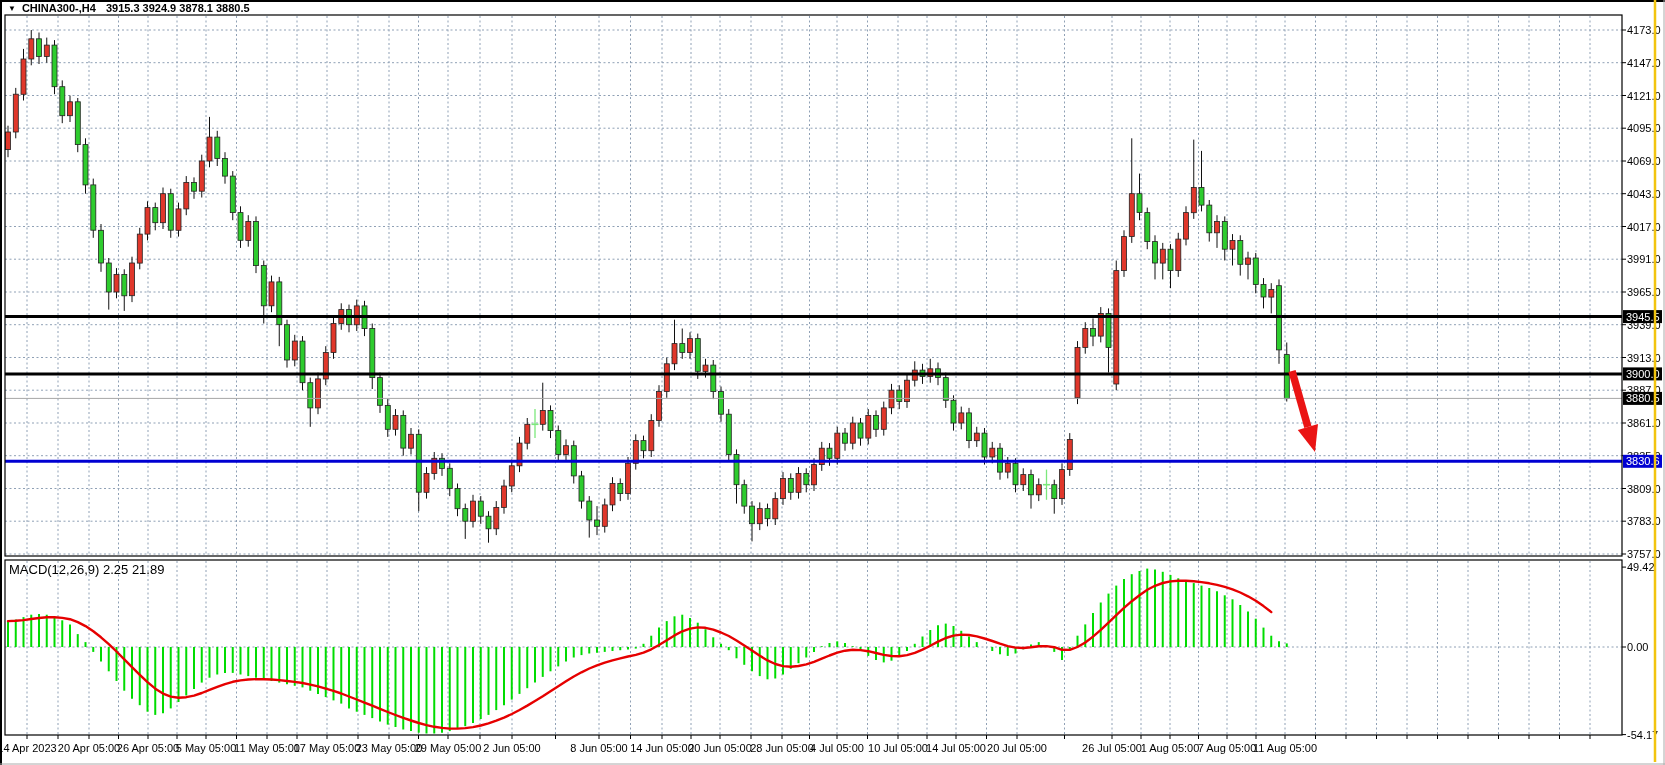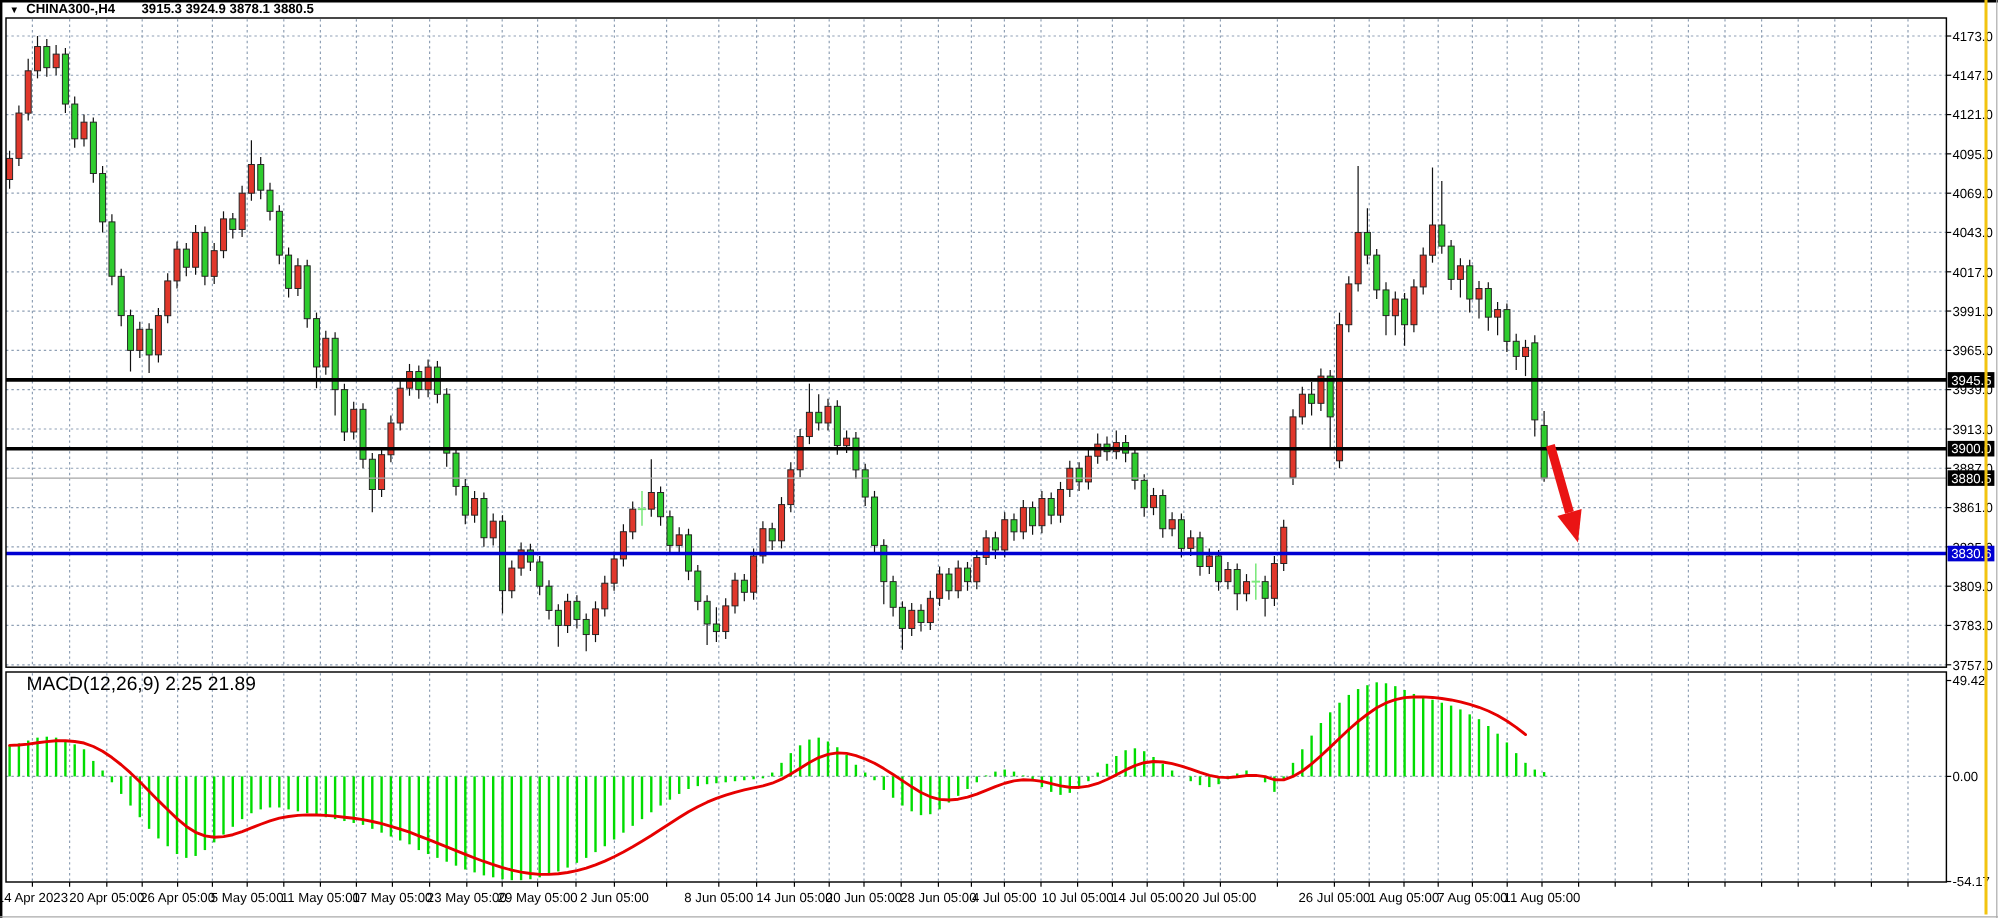--- a/index.html
+++ b/index.html
@@ -1,23 +1,23 @@
 <!DOCTYPE html>
 <html><head>
 <meta charset="utf-8">
 <style>
   html,body{margin:0;padding:0;background:#fff;width:1665px;height:765px;overflow:hidden;
     font-family:"Liberation Sans",sans-serif;}
   #stage{position:relative;width:1665px;height:765px;background:#fff;}
   #chart-svg{position:absolute;left:0;top:0;}
   #title-bar{position:absolute;left:8px;top:2px;font-size:11px;font-weight:bold;color:#000;
     display:flex;align-items:center;gap:6px;white-space:pre;}
-  #title-bar .quote{margin-left:16px;font-weight:bold;}
+  #title-bar .quote{margin-left:4px;font-weight:bold;}
   #dd-icon{font-size:8px;line-height:11px;}
-  #macd-label{position:absolute;left:22px;top:562px;font-size:16px;color:#000;white-space:pre;}
+  #macd-label{position:absolute;left:9px;top:562px;font-size:13px;color:#000;white-space:pre;}
 </style>
 </head>
 <body>
 
 <div id="stage">
   <svg id="chart-svg" width="1665" height="765" xmlns="http://www.w3.org/2000/svg">
       <g>
         <line x1="27" y1="16" x2="27" y2="555" stroke="#8fa0b5" stroke-width="1" stroke-dasharray="2 2.5"></line>
         <line x1="27" y1="561" x2="27" y2="734" stroke="#8fa0b5" stroke-width="1" stroke-dasharray="2 2.5"></line>
         <line x1="58" y1="16" x2="58" y2="555" stroke="#8fa0b5" stroke-width="1" stroke-dasharray="2 2.5"></line>

